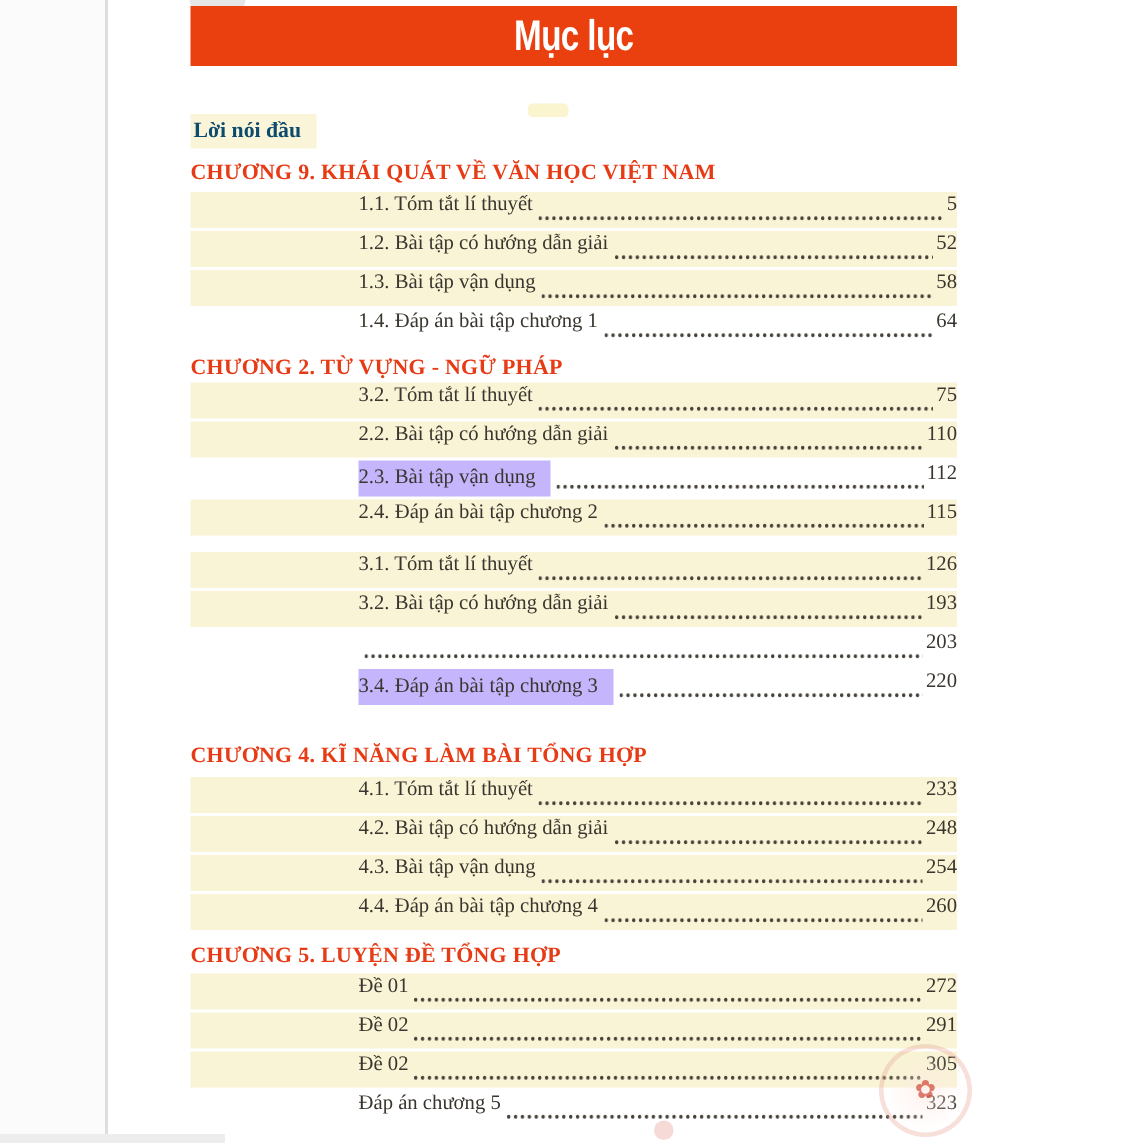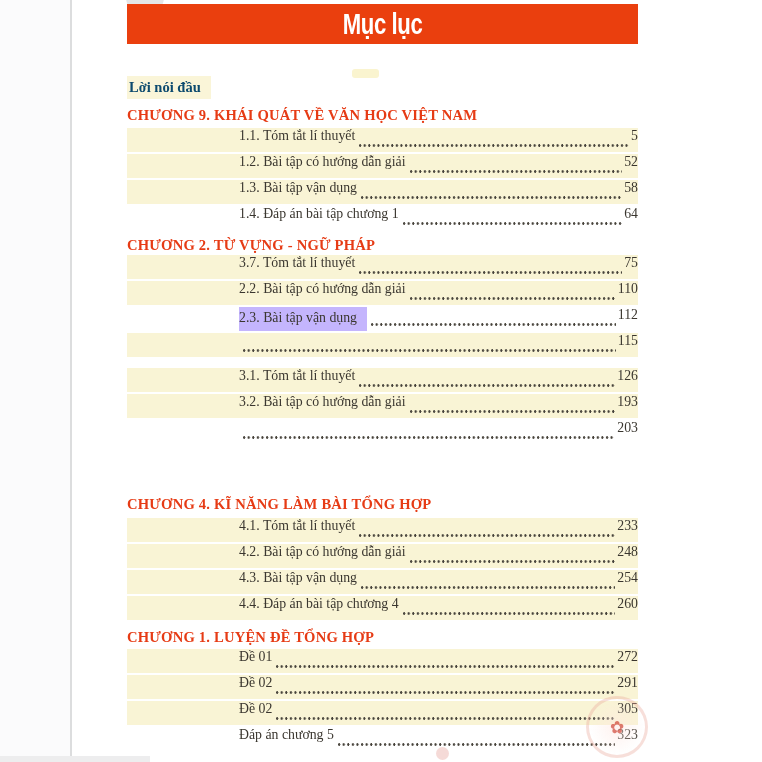--- a/index.html
+++ b/index.html
@@ -110,35 +110,36 @@
           <span class="leader"></span>
           <span class="row-page">64</span>
         </div>
       </div>
     </section>
 
     <section class="sec s1">
       <h2>CHƯƠNG 2. TỪ VỰNG - NGỮ PHÁP</h2>
       <div class="rows">
         <div class="row hl-full">
-          <span class="row-label">3.7. Tóm tắt lí thuyết</span>
+          <span class="row-label">3.2. Tóm tắt lí thuyết</span>
           <span class="leader"></span>
           <span class="row-page">75</span>
         </div>
         <div class="row hl-full">
           <span class="row-label">2.2. Bài tập có hướng dẫn giải</span>
           <span class="leader"></span>
           <span class="row-page">110</span>
         </div>
         <div class="row hl-text">
           <span class="row-label">2.3. Bài tập vận dụng</span>
           <span class="leader"></span>
           <span class="row-page">112</span>
         </div>
         <div class="row hl-full">
+          <span class="row-label">2.4. Đáp án bài tập chương 2</span>
           <span class="leader"></span>
           <span class="row-page">115</span>
         </div>
       </div>
     </section>
 
     <section class="sec s2">
       <div class="rows">
         <div class="row hl-full">
           <span class="row-label">3.1. Tóm tắt lí thuyết</span>
@@ -146,20 +147,25 @@
           <span class="row-page">126</span>
         </div>
         <div class="row hl-full">
           <span class="row-label">3.2. Bài tập có hướng dẫn giải</span>
           <span class="leader"></span>
           <span class="row-page">193</span>
         </div>
         <div class="row hl-text">
           <span class="leader"></span>
           <span class="row-page">203</span>
+        </div>
+        <div class="row hl-text">
+          <span class="row-label">3.4. Đáp án bài tập chương 3</span>
+          <span class="leader"></span>
+          <span class="row-page">220</span>
         </div>
       </div>
     </section>
 
     <section class="sec s3">
       <h2>CHƯƠNG 4. KĨ NĂNG LÀM BÀI TỔNG HỢP</h2>
       <div class="rows">
         <div class="row hl-full">
           <span class="row-label">4.1. Tóm tắt lí thuyết</span>
           <span class="leader"></span>
@@ -177,21 +183,21 @@
         </div>
         <div class="row hl-full">
           <span class="row-label">4.4. Đáp án bài tập chương 4</span>
           <span class="leader"></span>
           <span class="row-page">260</span>
         </div>
       </div>
     </section>
 
     <section class="sec s4">
-      <h2>CHƯƠNG 1. LUYỆN ĐỀ TỔNG HỢP</h2>
+      <h2>CHƯƠNG 5. LUYỆN ĐỀ TỔNG HỢP</h2>
       <div class="rows">
         <div class="row hl-full">
           <span class="row-label">Đề 01</span>
           <span class="leader"></span>
           <span class="row-page">272</span>
         </div>
         <div class="row hl-full">
           <span class="row-label">Đề 02</span>
           <span class="leader"></span>
           <span class="row-page">291</span>

